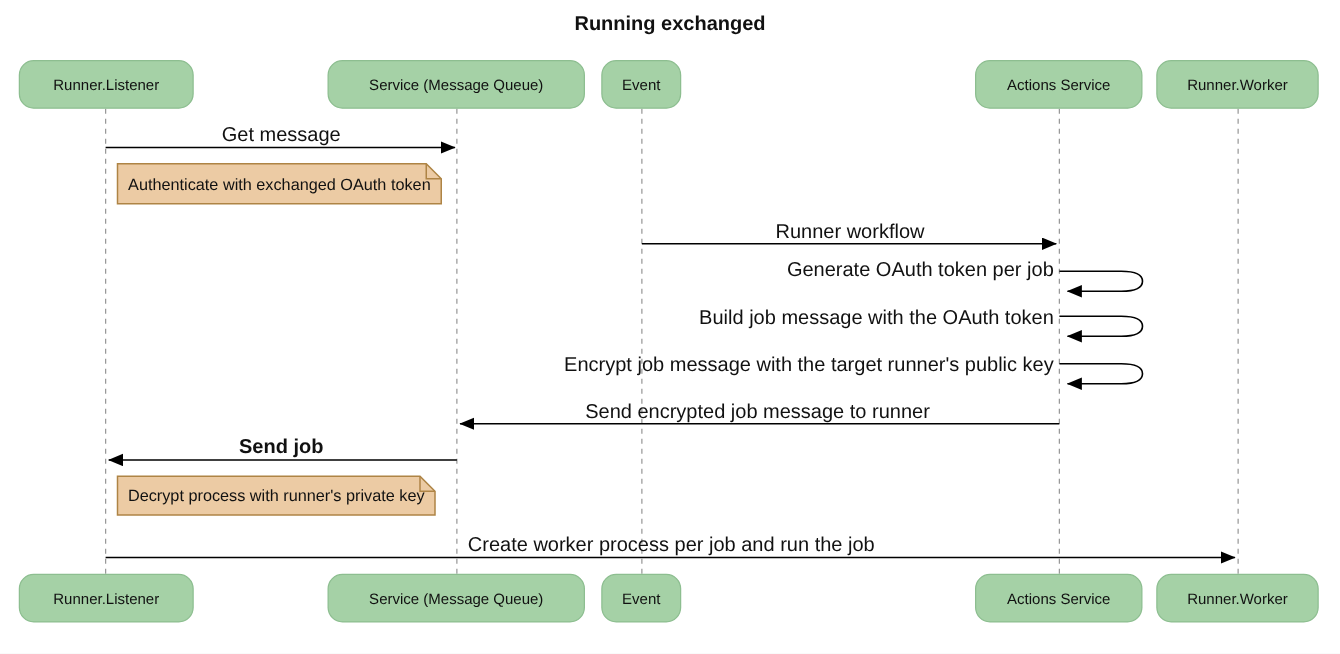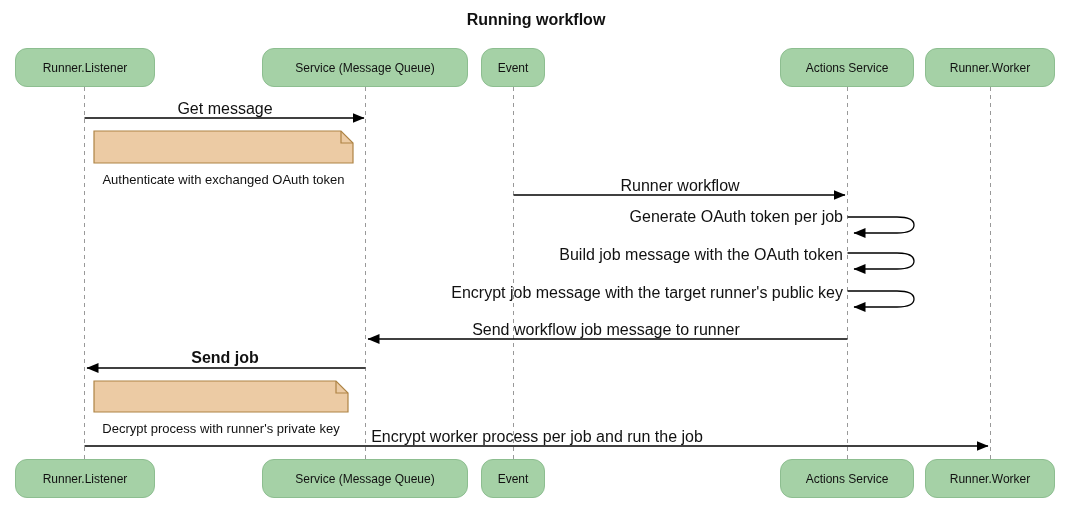--- a/index.html
+++ b/index.html
@@ -48,21 +48,20 @@
   }
   .msg-label.self{
     transform:none;
     text-align:right;
   }
   .note-text{
     position:absolute;
     font-size:13px;line-height:15px;
     text-align:center;
     white-space:nowrap;
-    margin-top:32px;
   }
 </style>
 </head>
 <body>
 
 <div class="stage">
 
   <svg width="1072" height="523" viewBox="0 0 1072 523">
     <defs>
       <marker id="arrowhead" markerUnits="userSpaceOnUse" markerWidth="14" markerHeight="12" refX="11.5" refY="5" orient="auto">
@@ -84,39 +83,39 @@
     <line class="msg-line" x1="84.5" y1="118" x2="364" y2="118" marker-end="url(#arrowhead)"></line>
     <line class="msg-line" x1="513.5" y1="195" x2="845" y2="195" marker-end="url(#arrowhead)"></line>
     <path class="msg-line" d="M847.5,217 H897 Q914,217 914,225 Q914,233 897,233 H854" marker-end="url(#arrowhead)"></path>
     <path class="msg-line" d="M847.5,253 H897 Q914,253 914,261 Q914,269 897,269 H854" marker-end="url(#arrowhead)"></path>
     <path class="msg-line" d="M847.5,291 H897 Q914,291 914,299 Q914,307 897,307 H854" marker-end="url(#arrowhead)"></path>
     <line class="msg-line" x1="847.5" y1="339" x2="368" y2="339" marker-end="url(#arrowhead)"></line>
     <line class="msg-line" x1="365.5" y1="368" x2="87" y2="368" marker-end="url(#arrowhead)"></line>
     <line class="msg-line" x1="84.5" y1="446" x2="988" y2="446" marker-end="url(#arrowhead)"></line>
   </svg>
 
-  <div class="diagram-title">Running workflow</div>
+  <div class="diagram-title">Running exchanged</div>
 
   <div class="actor" style="left:15px;top:48px;width:140px;">Runner.Listener</div>
   <div class="actor" style="left:262px;top:48px;width:206px;">Service (Message Queue)</div>
   <div class="actor" style="left:481px;top:48px;width:64px;">Event</div>
   <div class="actor" style="left:780px;top:48px;width:134px;">Actions Service</div>
   <div class="actor" style="left:925px;top:48px;width:130px;">Runner.Worker</div>
 
   <div class="actor" style="left:15px;top:459px;width:140px;">Runner.Listener</div>
   <div class="actor" style="left:262px;top:459px;width:206px;">Service (Message Queue)</div>
   <div class="actor" style="left:481px;top:459px;width:64px;">Event</div>
   <div class="actor" style="left:780px;top:459px;width:134px;">Actions Service</div>
   <div class="actor" style="left:925px;top:459px;width:130px;">Runner.Worker</div>
 
   <div class="msg-label" style="left:225px;top:102px;">Get message</div>
   <div class="msg-label" style="left:680px;top:179px;">Runner workflow</div>
   <div class="msg-label self" style="right:229px;top:210px;">Generate OAuth token per job</div>
   <div class="msg-label self" style="right:229px;top:248px;">Build job message with the OAuth token</div>
   <div class="msg-label self" style="right:229px;top:286px;">Encrypt job message with the target runner's public key</div>
-  <div class="msg-label" style="left:606px;top:323px;">Send workflow job message to runner</div>
+  <div class="msg-label" style="left:606px;top:323px;">Send encrypted job message to runner</div>
   <div class="msg-label" style="left:225px;top:351px;font-weight:bold;">Send job</div>
-  <div class="msg-label" style="left:537px;top:430px;">Encrypt worker process per job and run the job</div>
+  <div class="msg-label" style="left:537px;top:430px;">Create worker process per job and run the job</div>
 
   <div class="note-text" style="left:94px;top:140px;width:259px;">Authenticate with exchanged OAuth token</div>
   <div class="note-text" style="left:94px;top:389px;width:254px;">Decrypt process with runner's private key</div>
 
 </div>
 
 </body></html>

